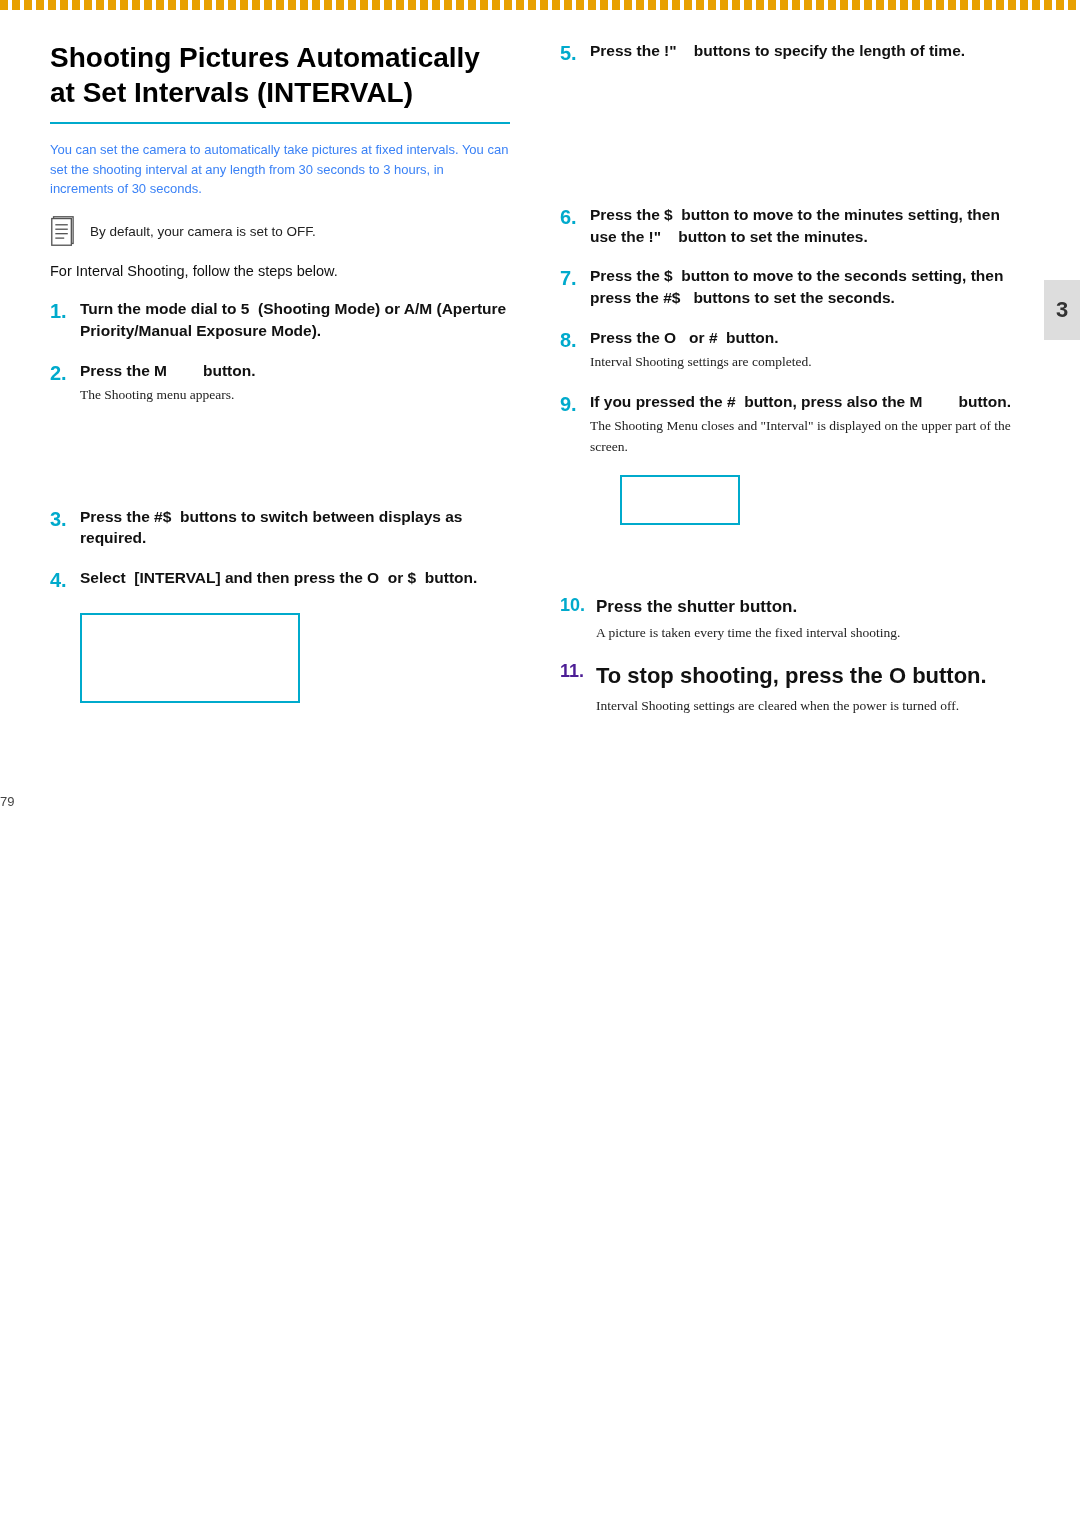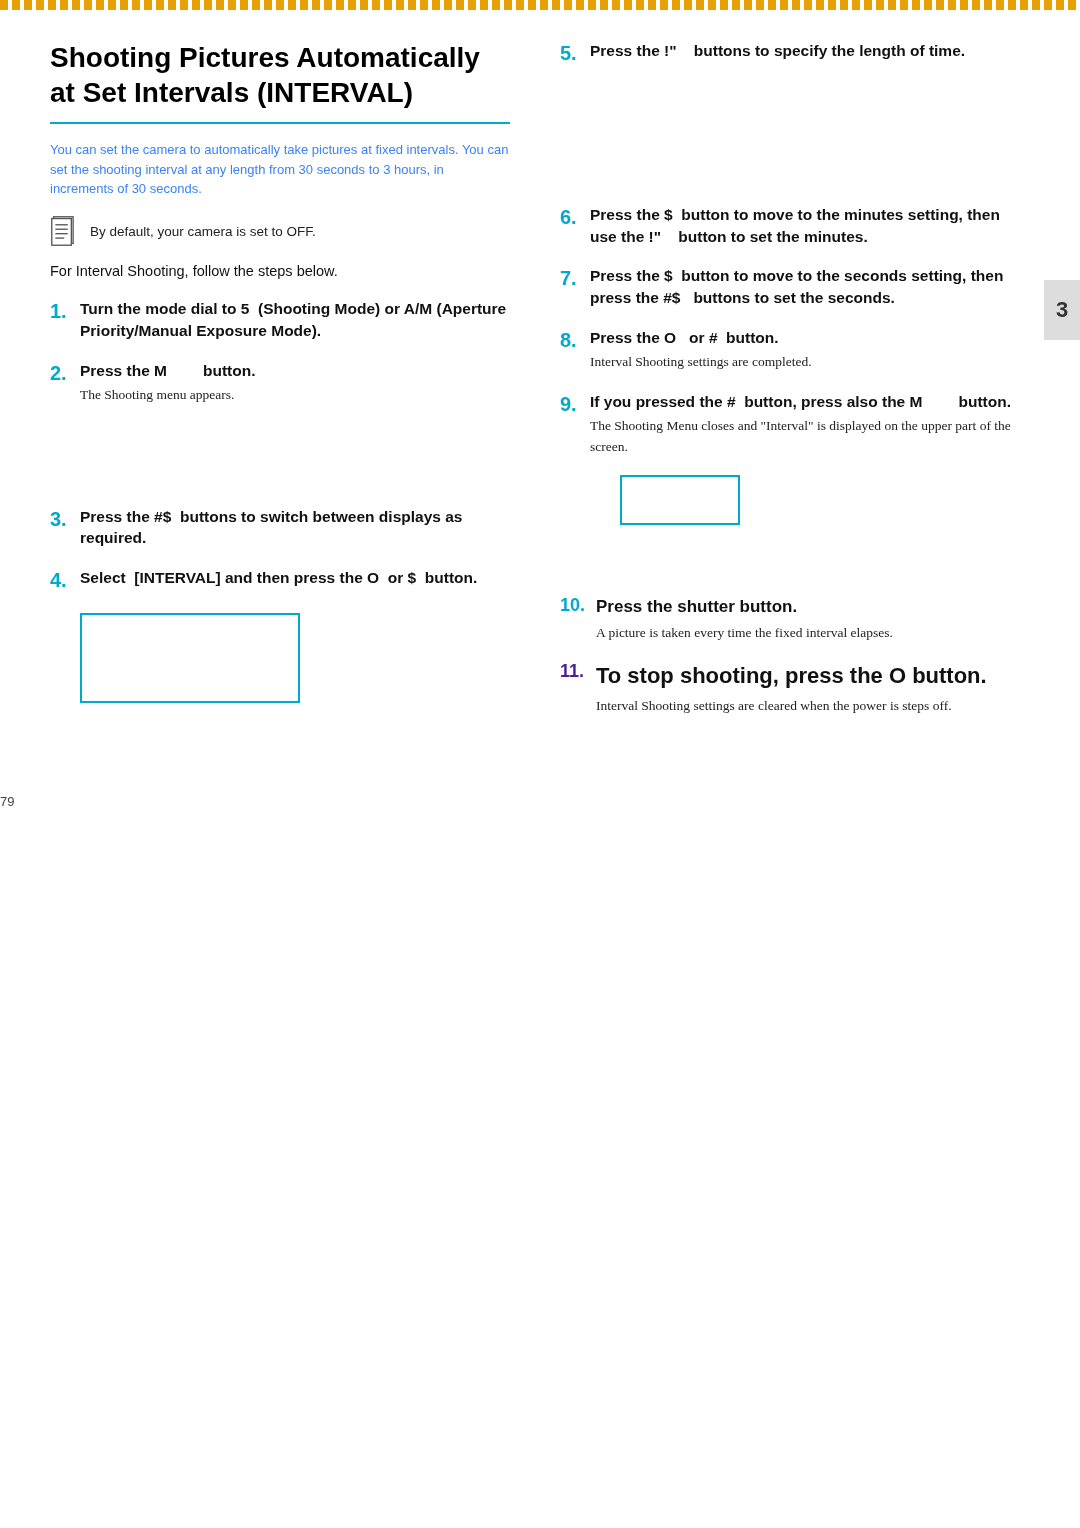--- a/index.html
+++ b/index.html
@@ -313,29 +313,29 @@
       </div>
 
       <div class="screen-placeholder-right" style="margin-left: 60px;"></div>
 
       <div style="height: 60px;"></div>
 
       <div class="step step-group">
         <span class="step-number-large" style="color:#00aacc;">10.</span>
         <div class="step-content">
           <span class="step-title" style="font-size:17px;">Press the shutter button.</span>
-          <p class="step-sub">A picture is taken every time the fixed interval elapses.</p>
+          <p class="step-sub">A picture is taken every time the fixed interval shooting.</p>
         </div>
       </div>
 
       <div class="step step-group">
         <span class="step-number-large" style="color:#4c1d95;">11.</span>
         <div class="step-content">
           <span class="step-title" style="font-size:22px;">To stop shooting, press the O button.</span>
-          <p class="step-sub">Interval Shooting settings are cleared when the power is steps off.</p>
+          <p class="step-sub">Interval Shooting settings are cleared when the power is turned off.</p>
         </div>
       </div>
 
     </div>
   </div>
 
   <div class="page-number">
     <span>79</span>
   </div>
 

